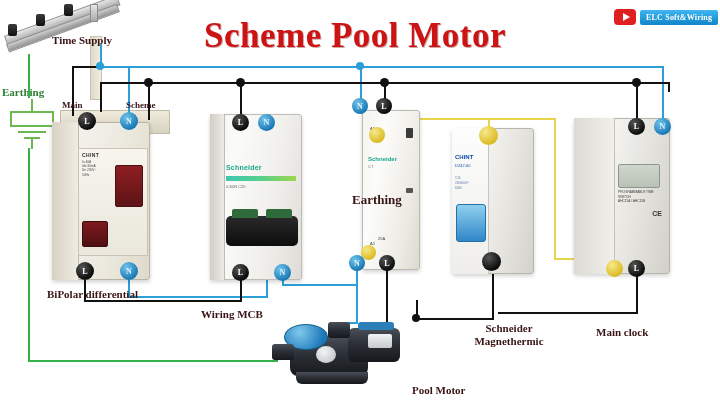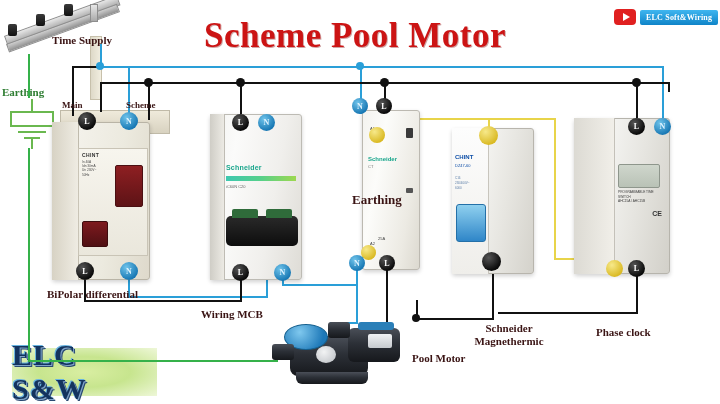--- a/index.html
+++ b/index.html
@@ -173,23 +173,20 @@
 
   <div class="abs" id="ytbadge">
     <div class="yt-play">
         <div class="tri"></div>
       </div>
     <div id="ytname">ELC Soft&amp;Wiring</div>
   </div>
 
   <div class="abs" id="title">Scheme Pool Motor</div>
 
-  <div class="abs" id="elclogo">
-    <span id="elctext">ELC S&amp;W</span>
-  </div>
 
   <div class="abs" id="pole">
     <div class="polebar" style="left:2px;top:28px;width:118px;height:9px;transform:rotate(-20deg);transform-origin:0 0;"></div>
     <div class="polebar" style="left:4px;top:36px;width:116px;height:7px;transform:rotate(-20deg);transform-origin:0 0;background:linear-gradient(180deg,#cfcfcf,#8f8f8f);"></div>
     <div class="insul" style="left:6px;top:16px;"></div>
     <div class="insul" style="left:34px;top:6px;"></div>
     <div class="insul" style="left:62px;top:-4px;"></div>
     <div class="polebar" style="left:88px;top:-4px;width:6px;height:16px;"></div>
     <div style="position:absolute;left:88px;top:28px;width:10px;height:62px;background:linear-gradient(90deg,#ded9c8,#f2eee0);border:1px solid #c7c0ab;"></div>
   </div>
@@ -353,28 +350,28 @@
     <div class="ridge"></div>
     <div class="lcd"></div>
     <div class="txt" style="white-space:pre-line;">PROGRAMMABLE TIME SWITCH
 AHC15A / AHC15B</div>
     <div class="ce">CE</div>
   </div>
   <div class="term t-black" style="left:628px;top:118px;width:17px;height:17px;">L</div>
   <div class="term t-blue" style="left:654px;top:118px;width:17px;height:17px;">N</div>
   <div class="term t-yellow" style="left:606px;top:260px;width:17px;height:17px;"></div>
   <div class="term t-black" style="left:628px;top:260px;width:17px;height:17px;">L</div>
-  <div class="abs lbl lbl-md" style="left:596px;top:326px;">Phase clock</div>
+  <div class="abs lbl lbl-md" style="left:596px;top:326px;">Main clock</div>
 
   <div class="abs" id="motor">
     <div class="mot-body" style="left:18px;top:18px;width:78px;height:40px;"></div>
     <div class="mot-body" style="left:76px;top:10px;width:52px;height:34px;border-radius:6px;"></div>
     <div class="mot-cap" style="left:12px;top:6px;width:42px;height:24px;"></div>
     <div class="mot-mid" style="left:44px;top:28px;width:20px;height:17px;"></div>
     <div class="mot-body" style="left:56px;top:4px;width:22px;height:16px;border-radius:3px;"></div>
     <div class="mot-body" style="left:0px;top:26px;width:22px;height:16px;border-radius:3px;"></div>
     <div class="mot-body" style="left:24px;top:54px;width:72px;height:12px;border-radius:0 0 6px 6px;"></div>
     <div style="position:absolute;left:86px;top:4px;width:36px;height:8px;background:#2a7fb8;border-radius:3px;"></div>
     <div style="position:absolute;left:96px;top:16px;width:24px;height:14px;background:linear-gradient(180deg,#f0f2f4,#c6cace);border-radius:2px;"></div>
   </div>
-  <div class="abs lbl lbl-md" style="left:412px;top:352px;">Pool Motor</div>
+  <div class="abs lbl lbl-md" style="left:412px;top:384px;">Pool Motor</div>
 
 </div>
 
 </body></html>

